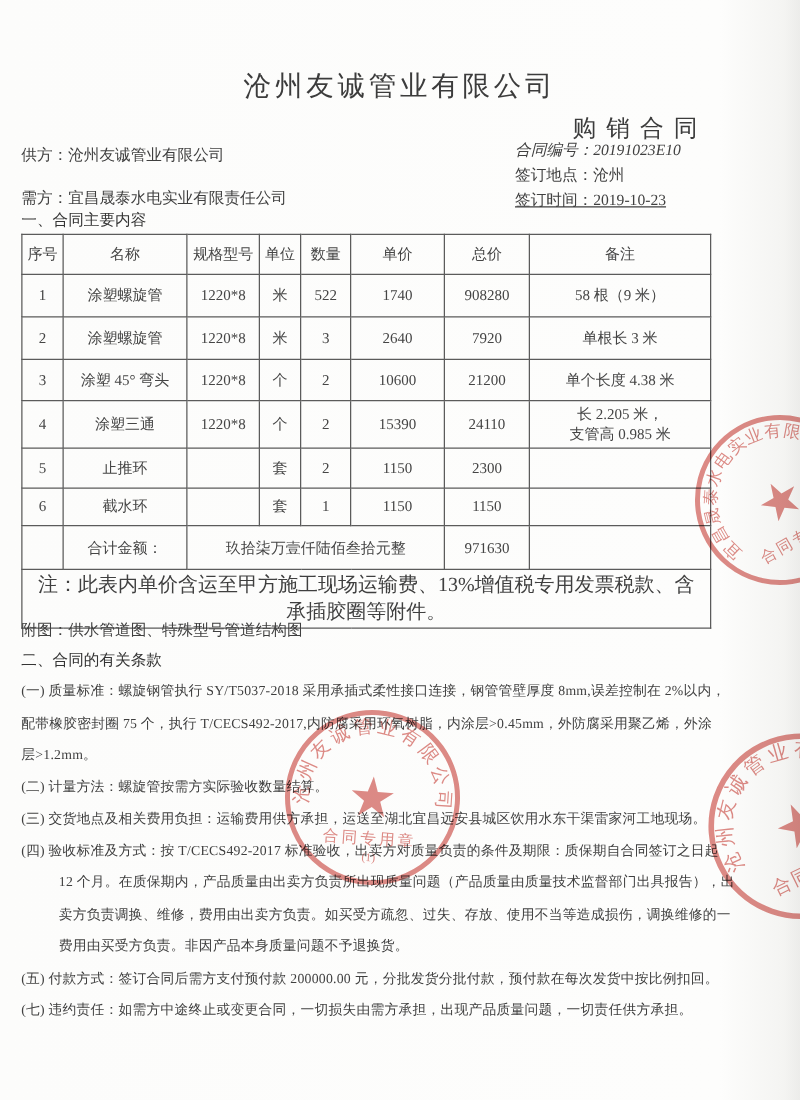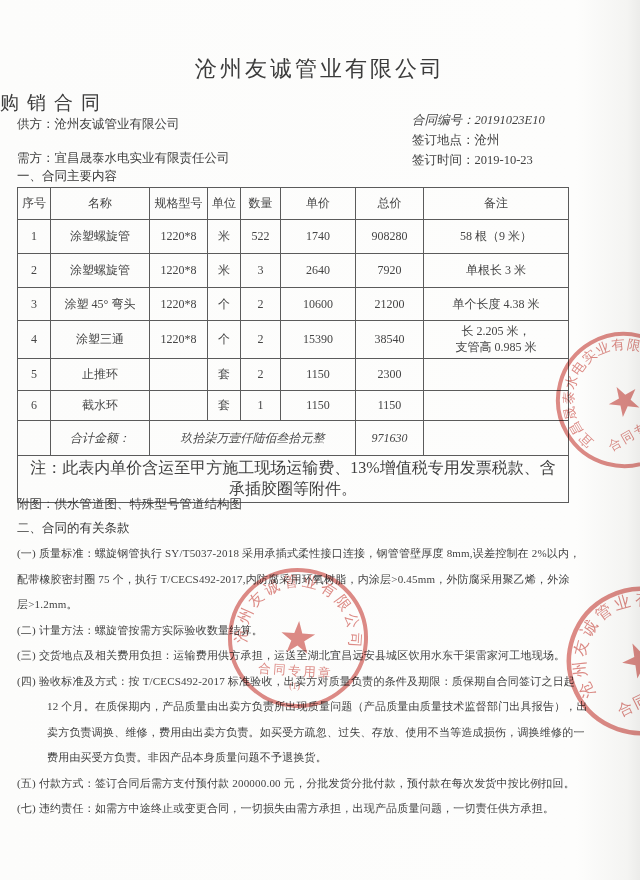--- a/index.html
+++ b/index.html
@@ -11,46 +11,46 @@
   }
   .page{
     position:relative;width:640px;height:880px;overflow:hidden;
     background:linear-gradient(90deg,#fcfcfb 0%,#fdfdfc 90%,#f4f4f2 98%,#ececea 100%);
   }
   .company-title{
     position:absolute;top:54px;left:0;width:640px;text-align:center;
     font-size:22px;letter-spacing:3px;color:#3c3c3c;
   }
   .doc-title{
-    position:absolute;top:90px;left:0;width:566px;text-align:left;
+    position:absolute;top:90px;left:0;width:566px;text-align:right;
     font-size:19px;letter-spacing:8px;color:#3c3c3c;
   }
   .line{position:absolute;font-size:12.5px;white-space:nowrap;color:#3f3f3f;}
   .supplier-line{top:116px;left:17px;}
   .buyer-line{top:150px;left:17px;}
   .meta-1{top:112px;left:412px;font-style:italic;}
   .meta-2{top:132px;left:412px;}
-  .meta-3{top:152px;left:412px;}
+  .meta-3{top:152px;left:412px;text-decoration:underline;}
   .section1-title{top:168px;left:17px;color:#343434;}
   .attachment-line{top:496px;left:17px;}
   .section2-title{top:520px;left:17px;color:#343434;}
 
   table.items{
     position:absolute;top:187px;left:17px;width:551px;
     border-collapse:collapse;table-layout:fixed;
     font-size:12px;color:#454545;
   }
   table.items td,table.items th{
     border:1px solid #5b5b5b;text-align:center;vertical-align:middle;
     font-weight:normal;padding:0 2px;overflow:hidden;
   }
   tr.hdr{height:32px;}
   tr.r1{height:34px;} tr.r2{height:34px;} tr.r3{height:33px;}
   tr.r4{height:38px;} tr.r5{height:32px;} tr.r6{height:30px;}
-  tr.total{height:35px;font-style:italic;}
+  tr.total{height:35px;}
   tr.noterow{height:35px;}
   tr.noterow td{ text-align:center;padding:2px 5px;font-size:16px;color:#3f3f3f;}
   .rm2{line-height:1.3;}
 
   .clauses{position:absolute;top:541px;left:17px;width:610px;}
   .clause-line{
     font-size:11px;line-height:25.5px;white-space:nowrap;color:#3f3f3f;
     letter-spacing:0.2px;
   }
   .clause-line.ind{padding-left:30px;}
@@ -134,21 +134,21 @@
       <td>21200</td>
       <td>单个长度 4.38 米</td>
     </tr>
     <tr class="r4">
       <td>4</td>
       <td>涂塑三通</td>
       <td>1220*8</td>
       <td>个</td>
       <td>2</td>
       <td>15390</td>
-      <td>38540</td>
+      <td>24110</td>
       <td>
         <div class="rm2">长 2.205 米，</div>
         <div class="rm2">支管高 0.985 米</div>
       </td>
     </tr>
     <tr class="r5">
       <td>5</td>
       <td>止推环</td>
       <td></td>
       <td>套</td>

